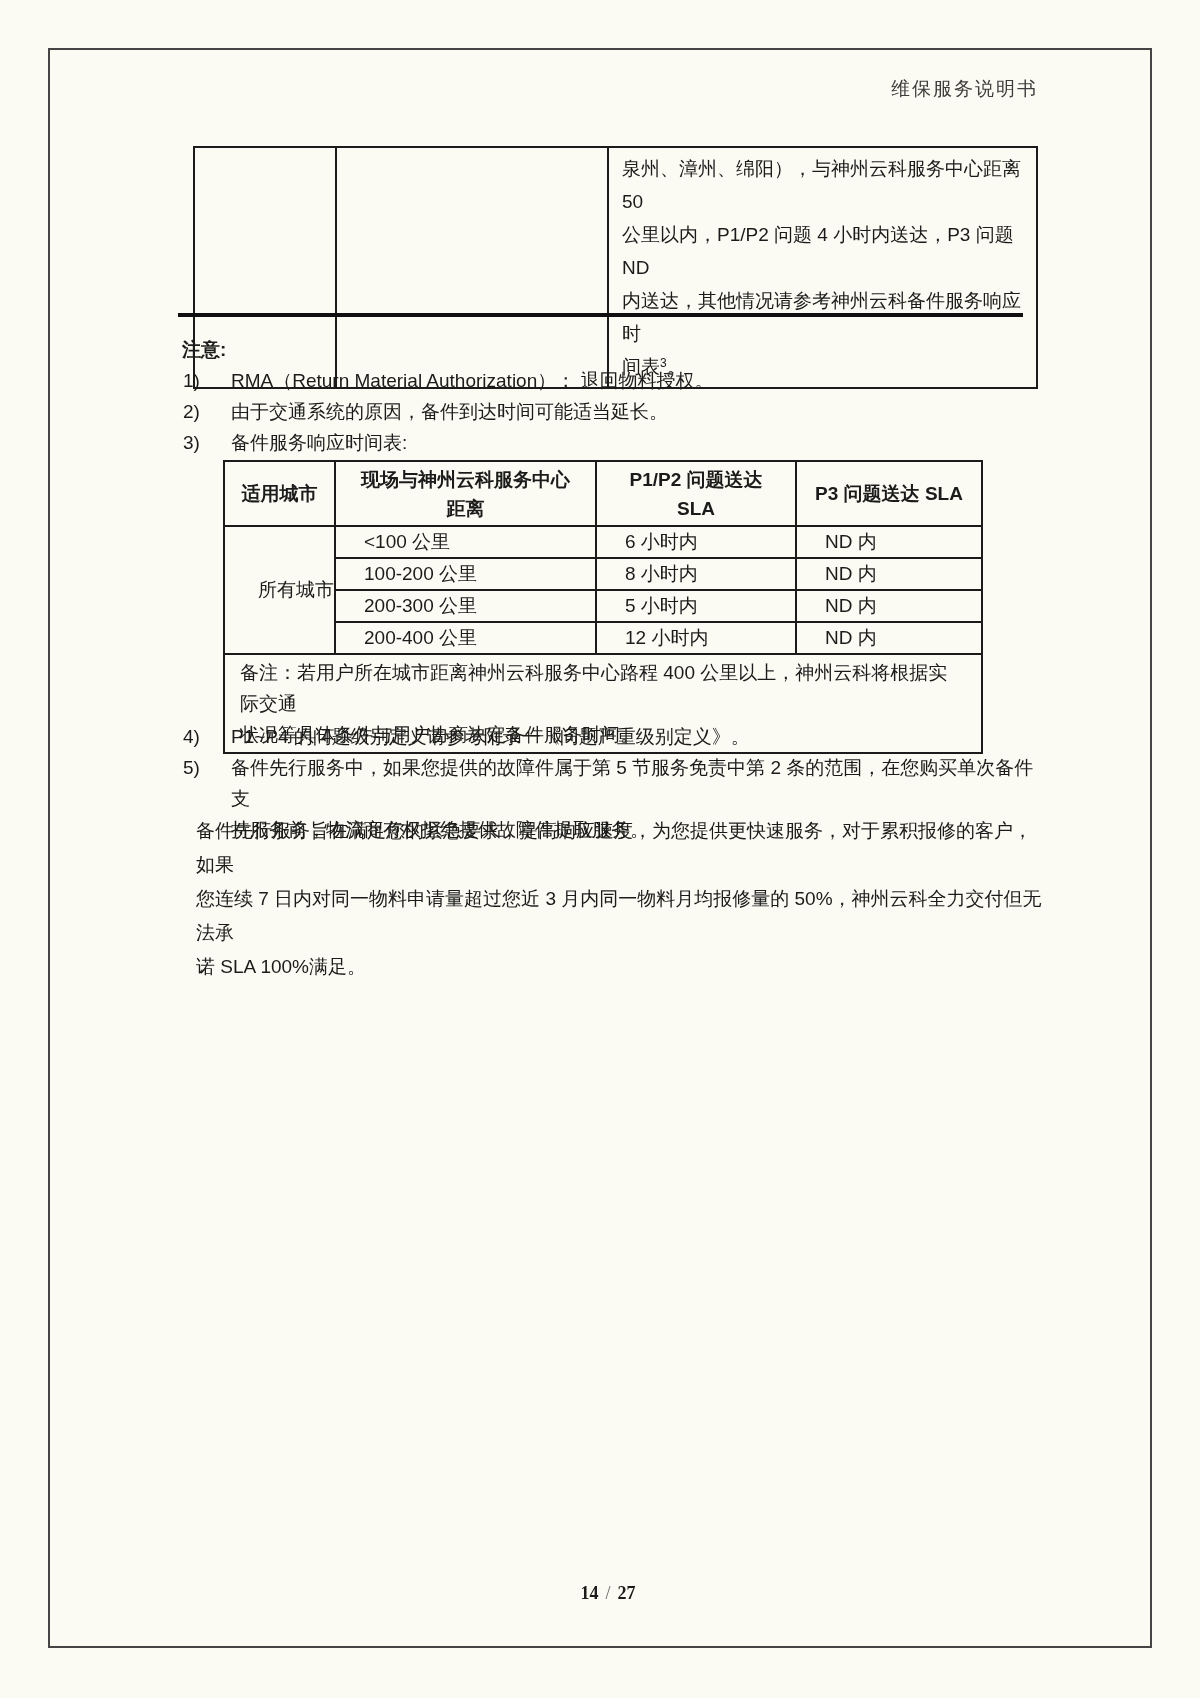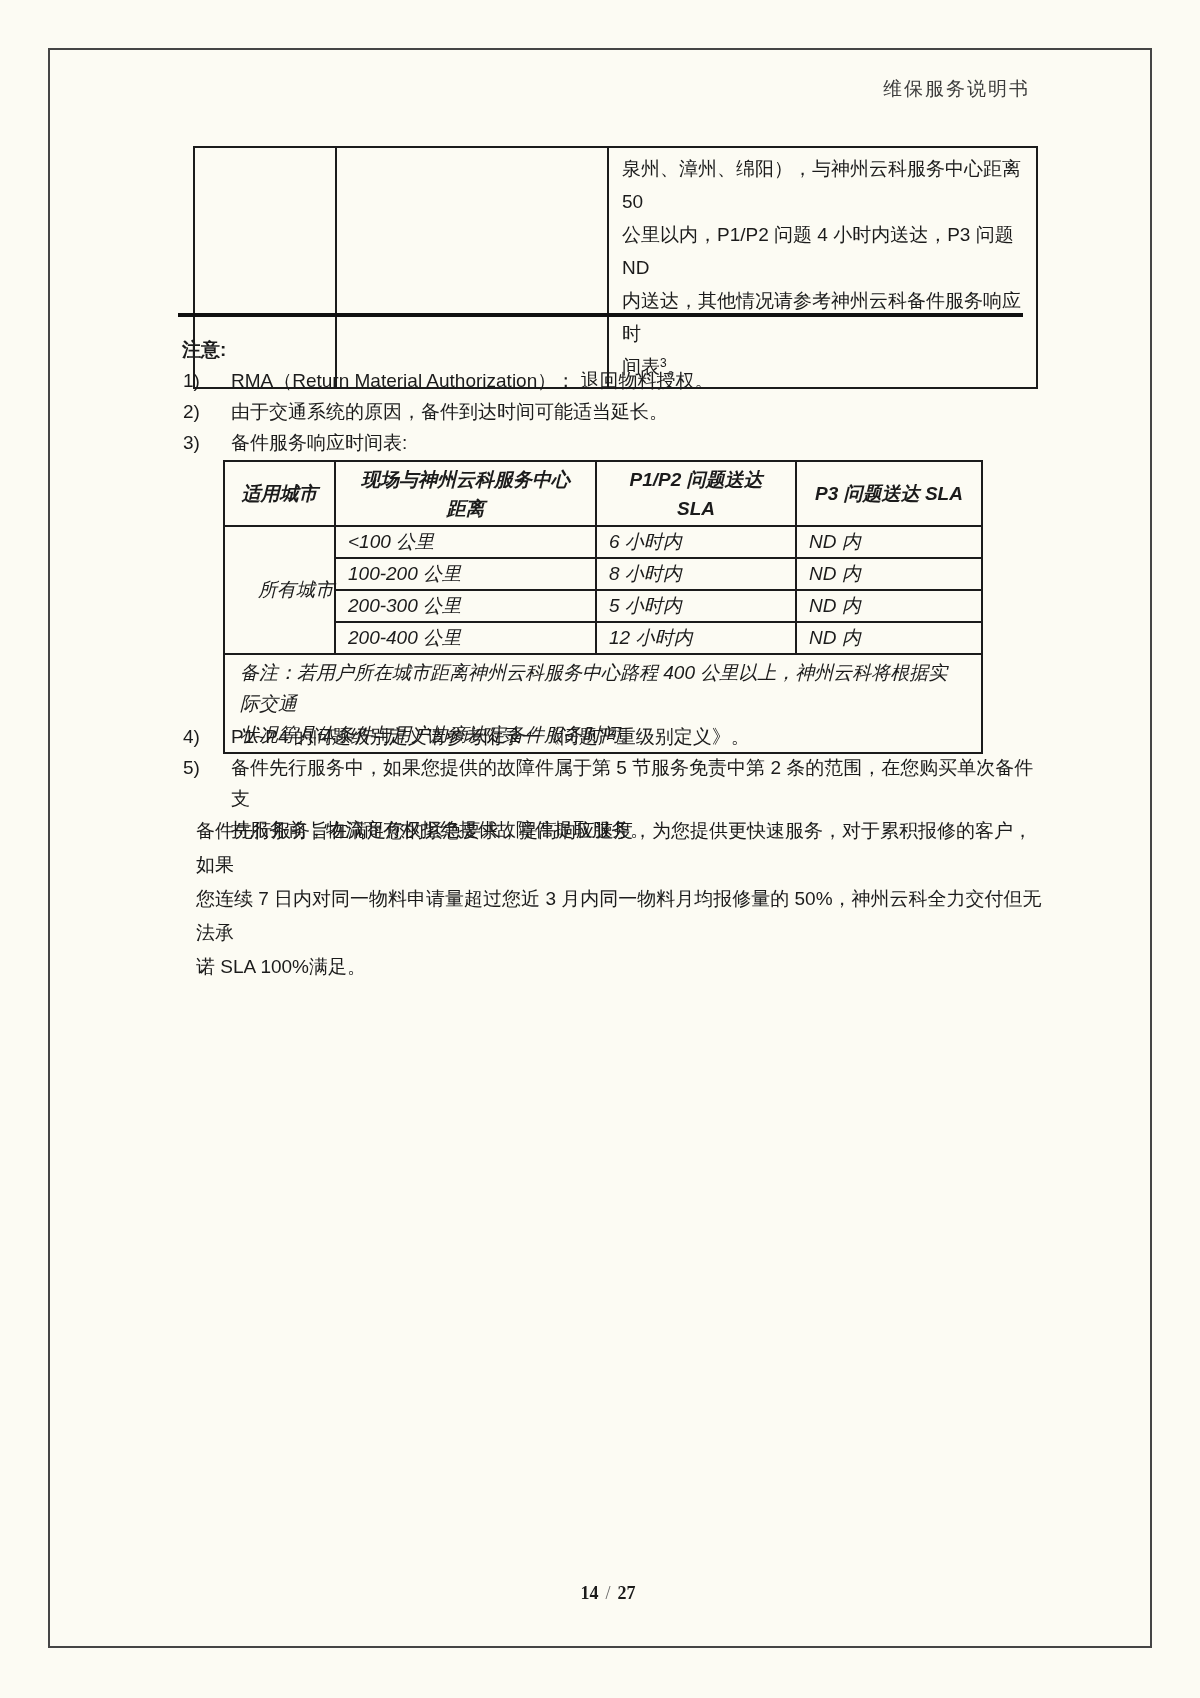--- a/index.html
+++ b/index.html
@@ -10,21 +10,21 @@
     overflow:hidden;
   }
   *{box-sizing:border-box;}
   [data-bind]{white-space:pre-line;}
 
   .page-border{
     position:absolute;left:48px;top:48px;width:1104px;height:1600px;
     border:2px solid #454545;background:transparent;
   }
   .doc-header{
-    position:absolute;left:8px;top:76px;width:1022px;text-align:right;
+    position:absolute;left:16px;top:76px;width:1022px;text-align:right;
     font-family:"Liberation Serif",serif;font-size:19px;color:#3c3c3c;
     letter-spacing:2px;
   }
 
   
   .cont-table{
     position:absolute;left:193px;top:146px;width:843px;
     border-collapse:collapse;table-layout:fixed;
   }
   .cont-table td{
@@ -51,32 +51,32 @@
     font-size:19px;line-height:31px;display:flex;
   }
   .note-item .num{flex:0 0 48px;}
   .note-item .txt{flex:1;}
   .ni1{top:365px;} .ni2{top:396px;} .ni3{top:427px;}
   .ni4{top:721px;} .ni5{top:752px;}
 
   
   .sla-table{
     position:absolute;left:223px;top:460px;width:758px;
-    border-collapse:collapse;table-layout:fixed;font-size:19px;font-style:italic;
+    border-collapse:collapse;table-layout:fixed;font-size:19px;
   }
   .sla-table th,.sla-table td{border:2px solid #1b1b1b;}
   .sla-table th{
     font-weight:700;text-align:center;vertical-align:middle;
     line-height:29px;height:65px;padding:0 4px;
   }
   .sla-table col.w1{width:111px;}
   .sla-table col.w2{width:261px;}
   .sla-table col.w3{width:200px;}
   .sla-table col.w4{width:186px;}
-  .sla-table td{height:32px;vertical-align:middle;padding:0 0 0 12px;}
+  .sla-table td{height:32px;vertical-align:middle;padding:0 0 0 28px;}
   .sla-table td.city{
     text-align:right;padding:0;font-size:19px;vertical-align:middle;
   }
   .sla-table td.note{
     height:66px;line-height:31px;padding:2px 15px;vertical-align:middle;margin-top:12px;
   }
 
   .closing-paragraph{
     position:absolute;left:196px;top:814px;width:848px;
     font-size:19px;line-height:34px;

